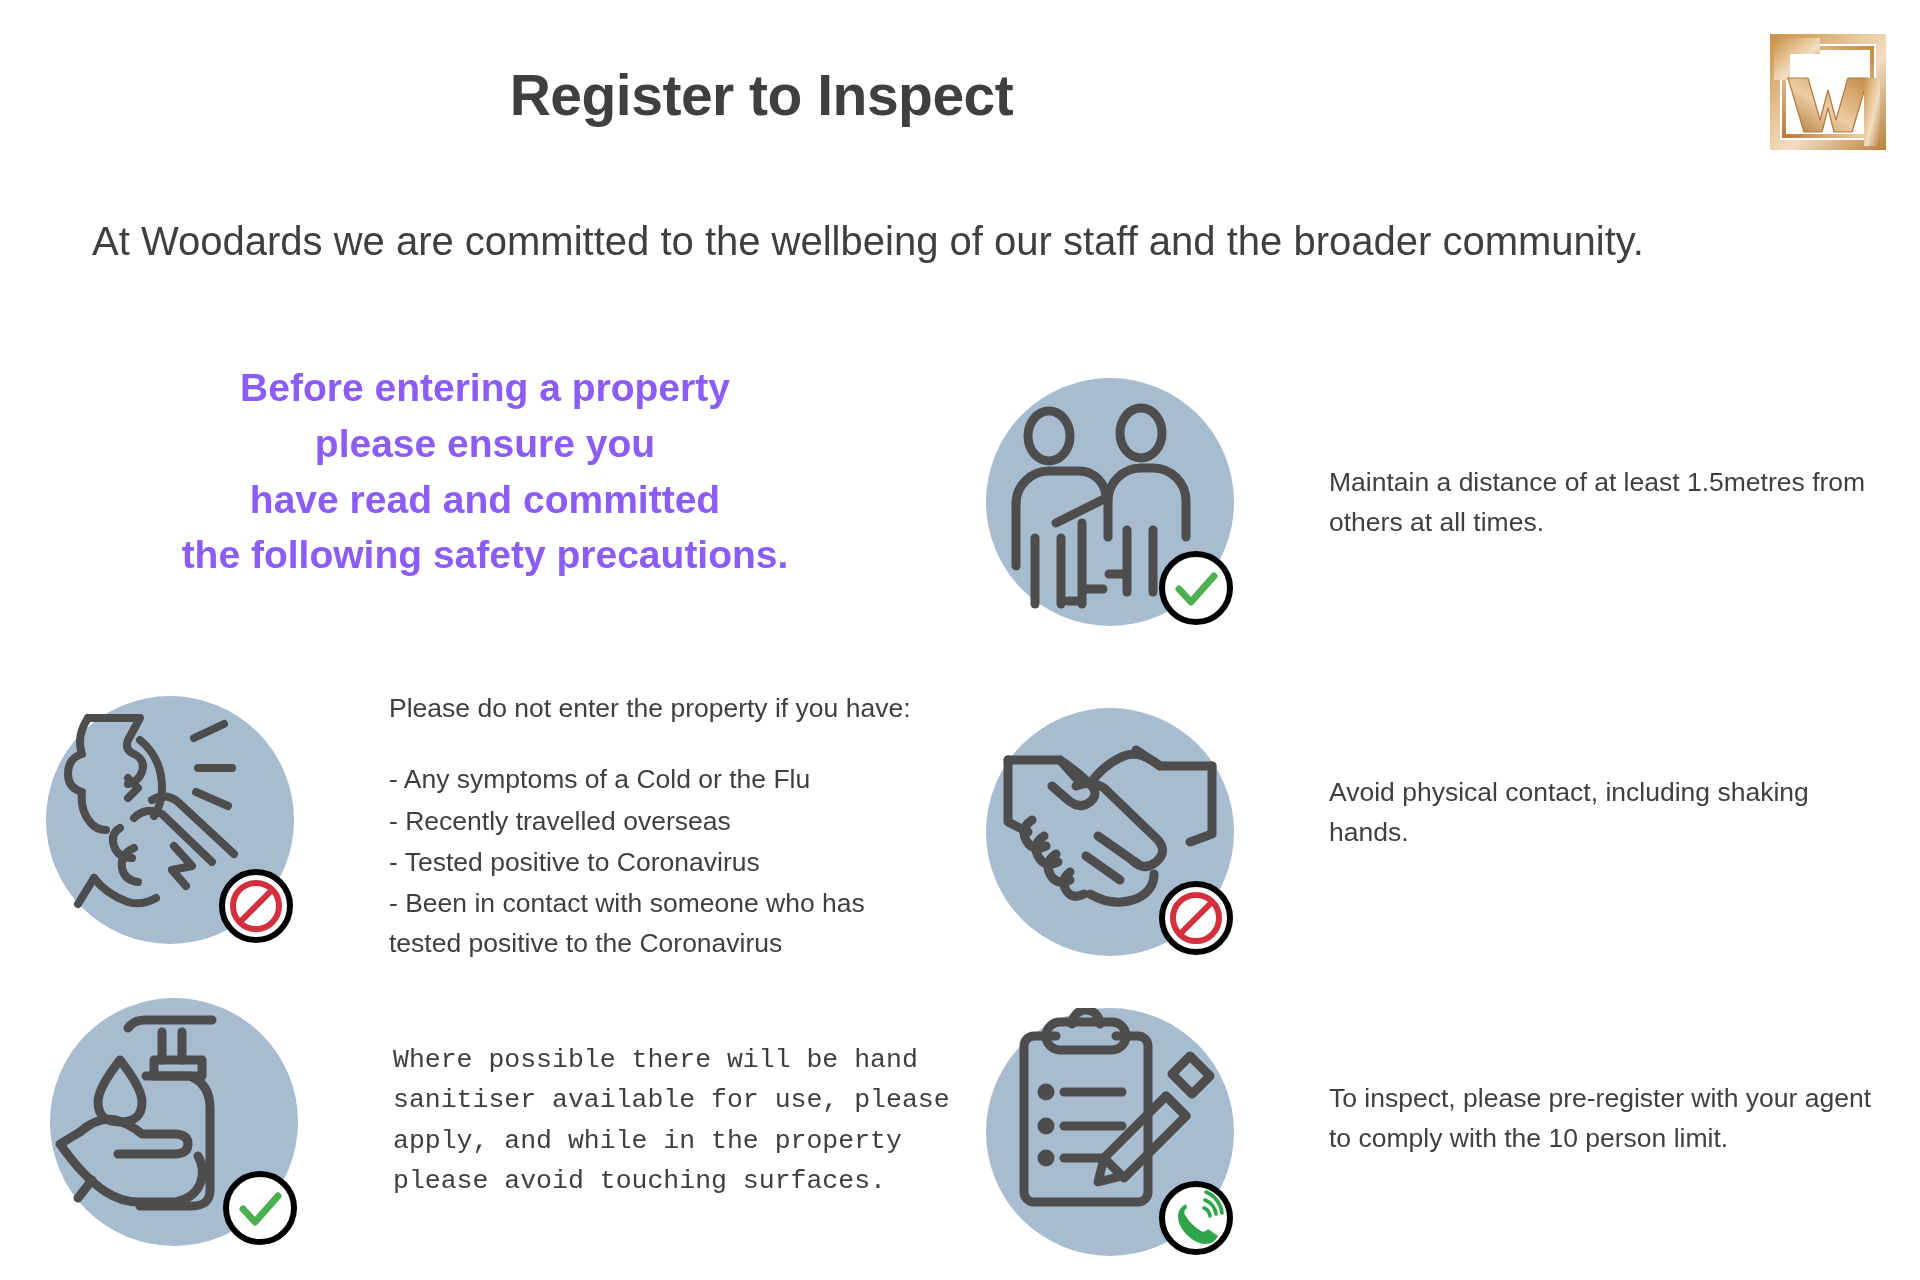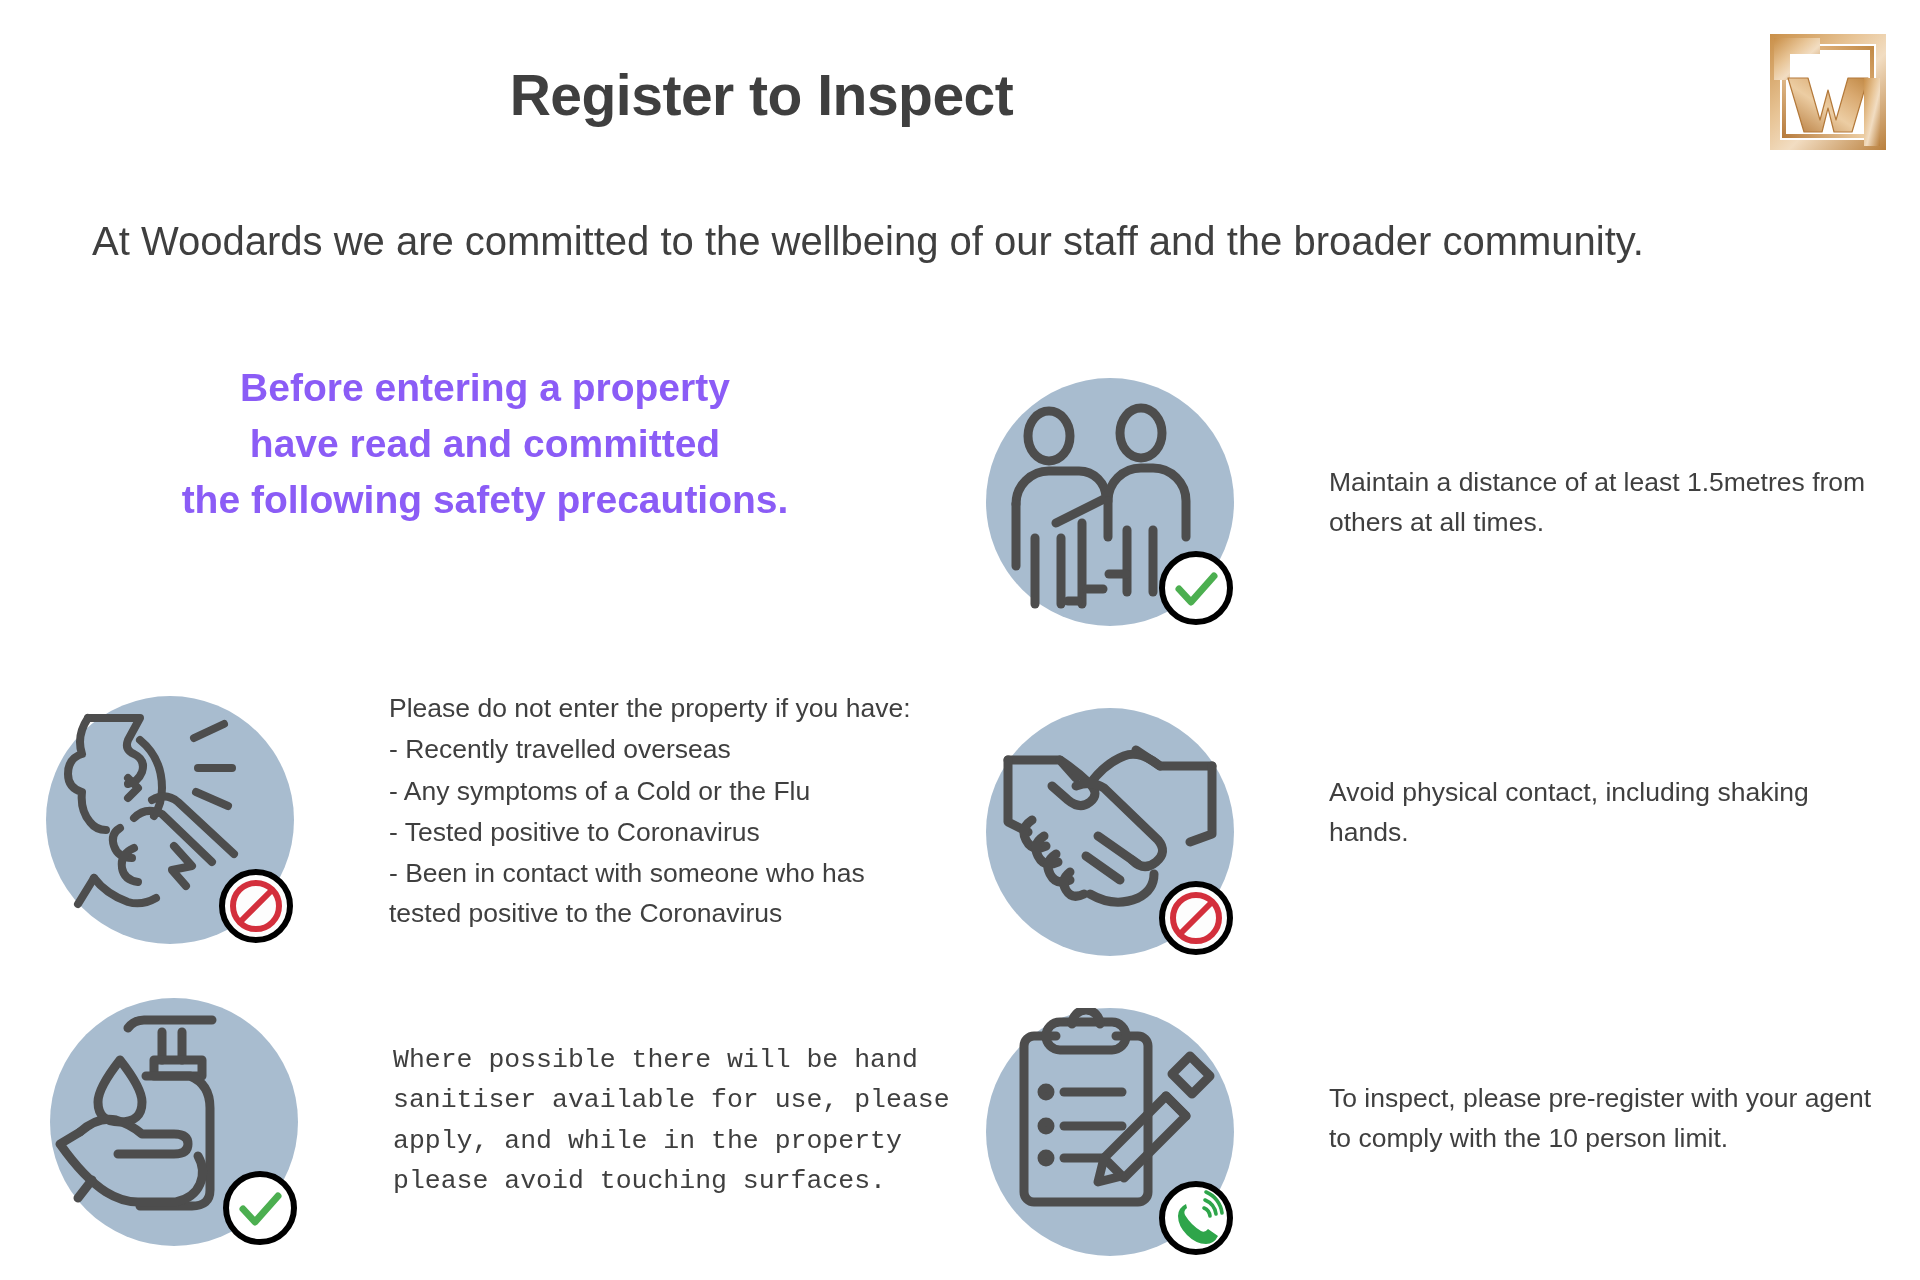--- a/index.html
+++ b/index.html
@@ -114,21 +114,21 @@
   #cell-contact    { top: 700px;  left: 978px;  }
   #cell-sanitiser  { top: 990px;  left: 42px; font-family: Liberation Mono, monospace;   }
   #cell-register   { top: 1000px; left: 978px; justify-content: space-between;  }
 
   #cell-distance  .cell-text { width: 560px; padding-top: 92px;  padding-left: 48px; }
   #cell-symptoms  .cell-text { width: 600px; padding-top: 0px;   padding-left: 48px; }
   #cell-contact   .cell-text { width: 560px; padding-top: 72px;  padding-left: 48px; }
   #cell-sanitiser .cell-text { width: 590px; padding-top: 50px;  padding-left: 48px; }
   #cell-register  .cell-text { width: 560px; padding-top: 78px;  padding-left: 48px; }
 
-  .sym-head { margin-bottom: 1px; }
+  .sym-head { margin-bottom: 31px; }
   .sym-list { list-style: none; margin: 0; padding: 0; }
   .sym-list li { margin: 0 0 1px 0; white-space: pre-line; }
 </style>
 </head>
 <body>
 
 <div class="logo">
   <svg viewBox="0 0 128 128" width="128" height="128" aria-hidden="true">
     <defs>
       <linearGradient id="goldA" x1="0" y1="0" x2="1" y2="1">
@@ -156,20 +156,21 @@
     <path d="M100 50 H116 V118 H100 Z" fill="url(#goldA)"></path>
   </svg>
 </div>
 
 <div class="page-title">Register to Inspect</div>
 
 <div class="intro">At Woodards we are committed to the wellbeing of our staff and the broader community.</div>
 
 <div class="lead">
   <div>Before entering a property</div>
+  <div>please ensure you</div>
   <div>have read and committed</div>
   <div>the following safety precautions.</div>
 </div>
 
 <div class="cell" id="cell-distance">
   <div class="icon-wrap">
     <div class="icon-circle"></div>
     <svg class="icon-art" viewBox="0 0 248 248" aria-hidden="true">
       <g fill="none" stroke="#4d4d4d" stroke-width="9" stroke-linecap="round" stroke-linejoin="round">
 
@@ -231,22 +232,22 @@
     </svg>
     <svg class="badge" viewBox="0 0 80 80" aria-hidden="true">
       <circle cx="40" cy="40" r="34" fill="#fdfdfd" stroke="#000000" stroke-width="6"></circle>
       <circle cx="40" cy="40" r="23" fill="none" stroke="#d32f3c" stroke-width="6"></circle>
       <path d="M24 56 L56 24" stroke="#d32f3c" stroke-width="6" stroke-linecap="round"></path>
     </svg>
   </div>
   <div class="cell-text">
     <div class="sym-head">Please do not enter the property if you have:</div>
     <ul class="sym-list">
+      <li>- Any symptoms of a Cold or the Flu</li>
       <li>- Recently travelled overseas</li>
-      <li>- Any symptoms of a Cold or the Flu</li>
       <li>- Tested positive to Coronavirus</li>
       <li>- Been in contact with someone who has
    tested positive to the Coronavirus</li>
     </ul>
   </div>
 </div>
 
 <div class="cell" id="cell-contact">
   <div class="icon-wrap">
     <div class="icon-circle"></div>

